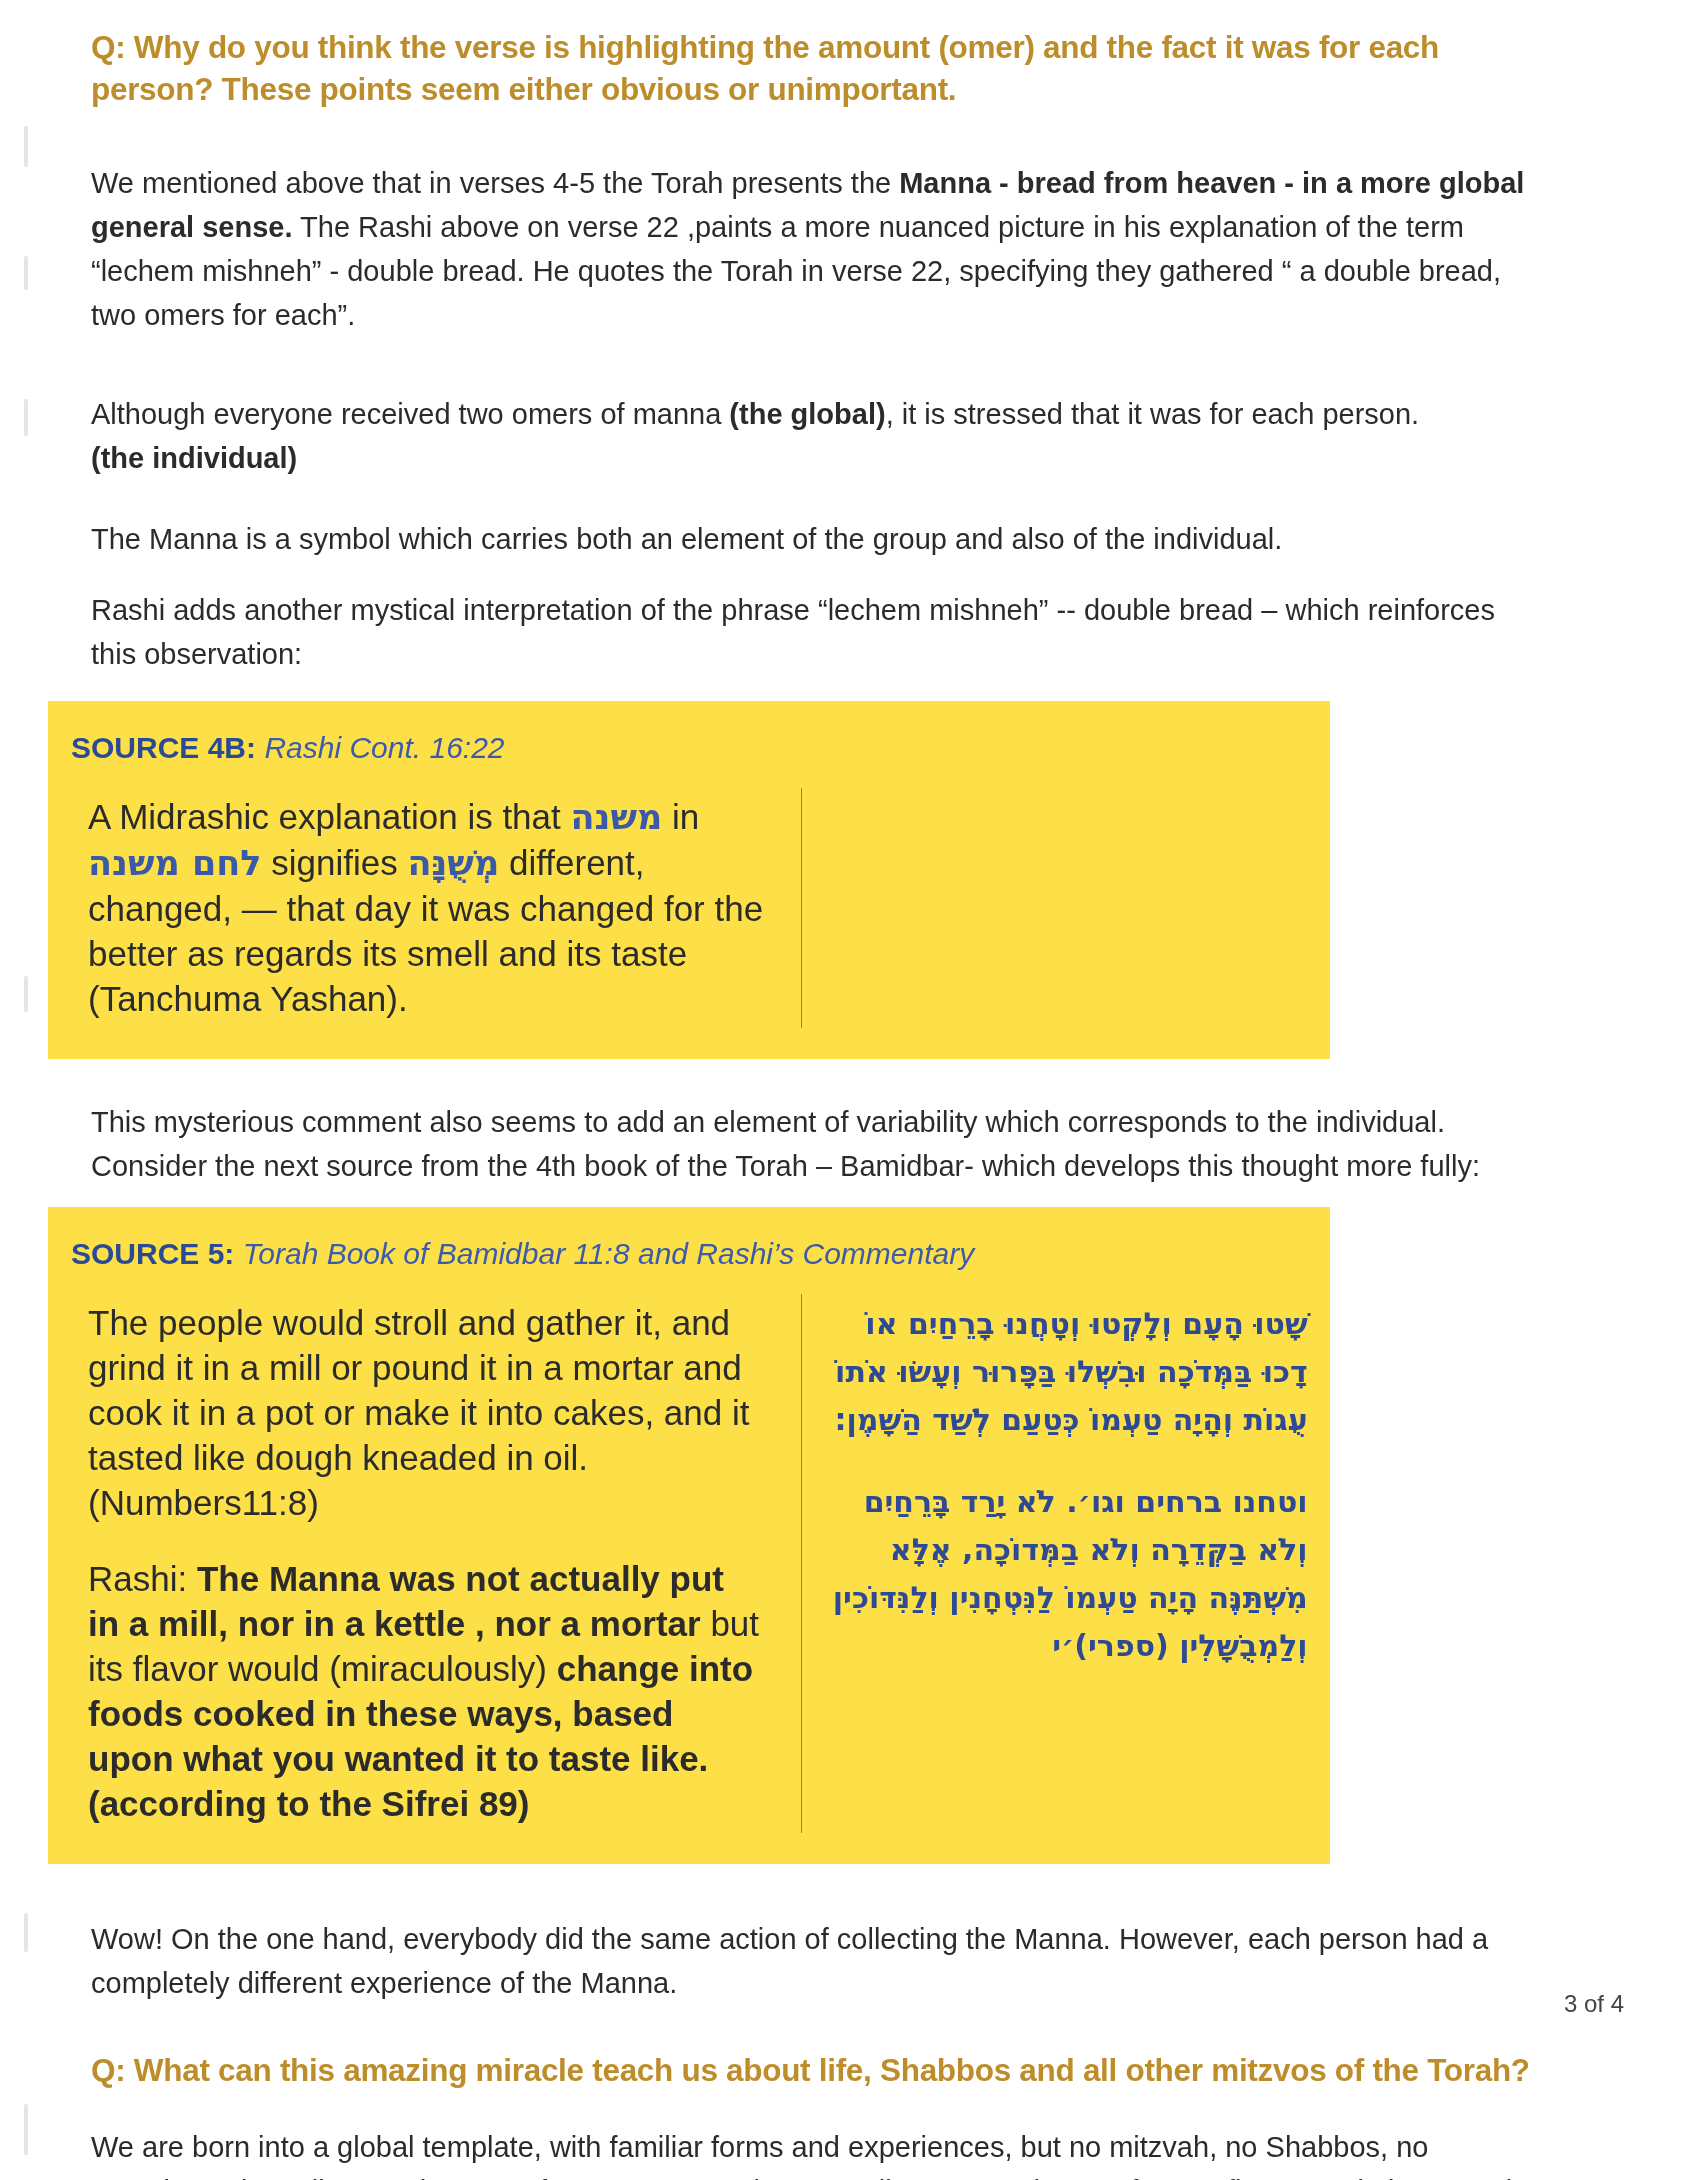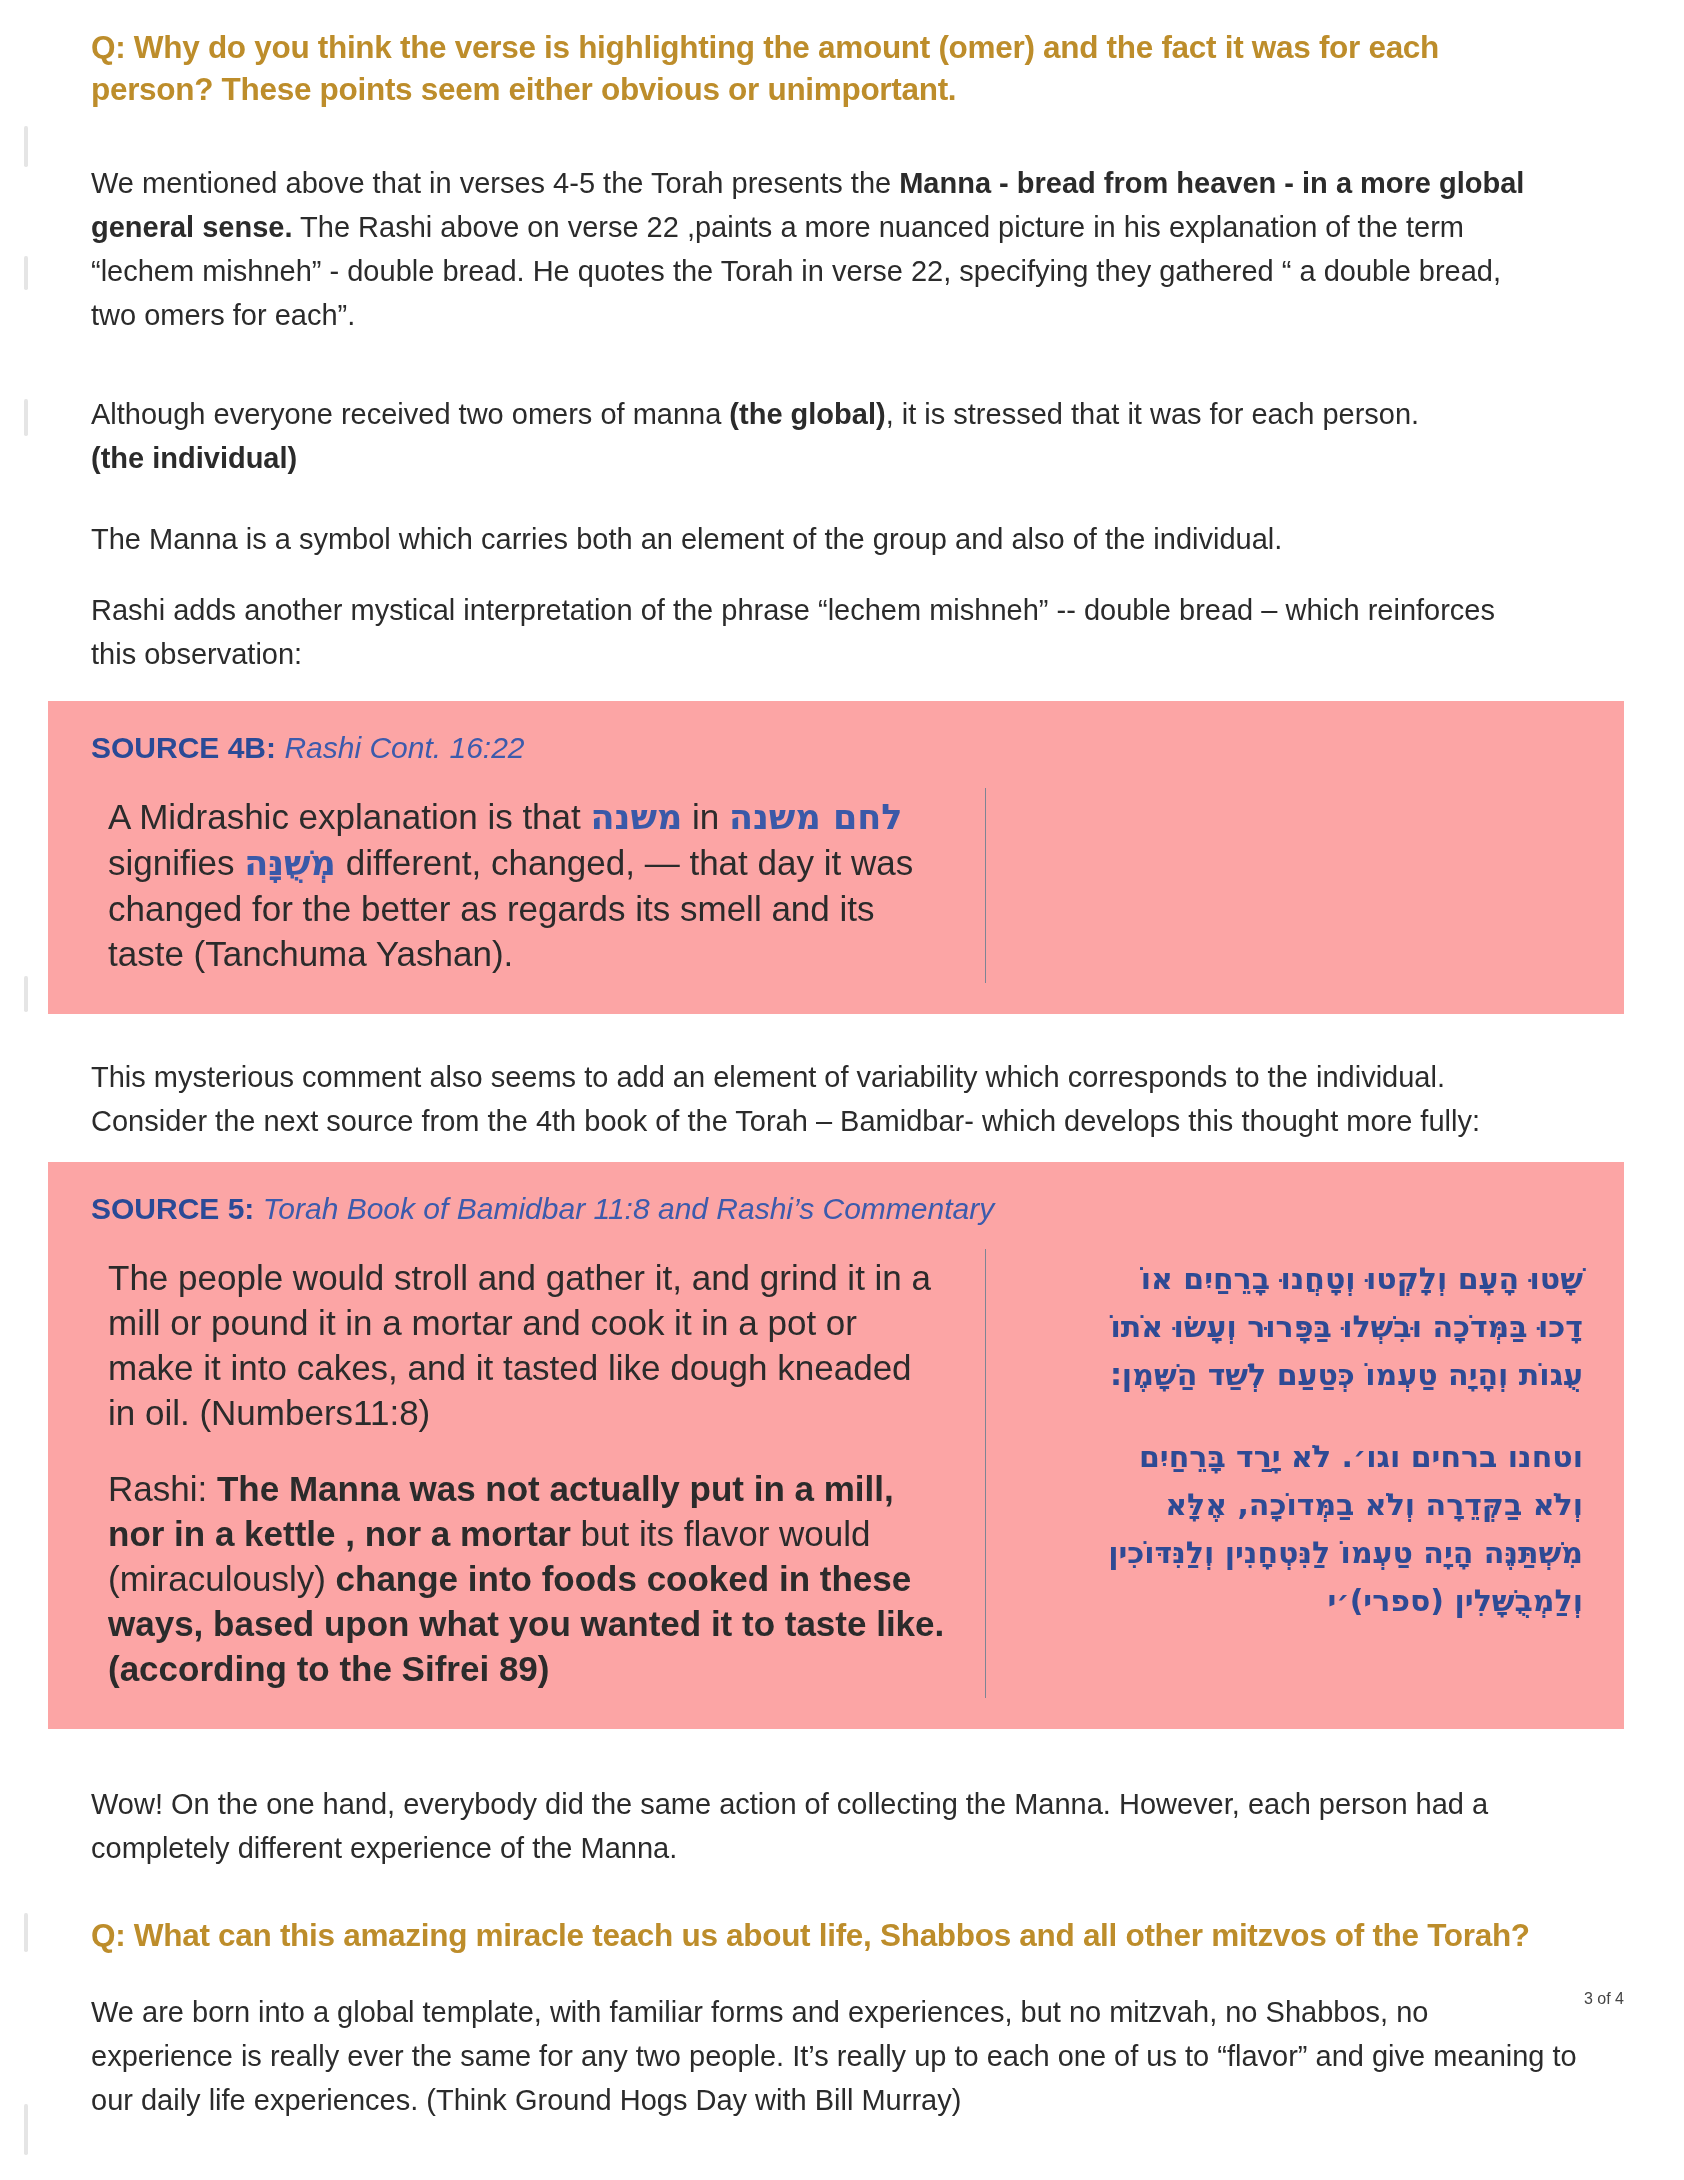--- a/index.html
+++ b/index.html
@@ -30,24 +30,24 @@
   }
   .p1 { margin-top:51px; max-width:1448px; }
   .p2 { margin-top:55px; max-width:1380px; }
   .p3 { margin-top:37px; }
   .p4 { margin-top:27px; max-width:1457px; }
   .p5 { margin-top:41px; max-width:1465px; }
   .p6 { margin-top:53px; max-width:1448px; }
   .p7 { margin-top:34px; max-width:1486px; }
   .b { font-weight:700; }
   .source-box {
-    background:#fca5a5;
+    background:#fde047;
     margin-left:-43px;
-    width:1576px;
-    padding:27px 41px 31px 43px;
+    width:1282px;
+    padding:27px 41px 31px 23px;
   }
   .box1 { margin-top:25.6px; }
   .box2 { margin-top:19px; }
   .source-header {
     font-size:30px;
     line-height:39px;
     margin-bottom:20.4px;
   }
   .source-label { color:#2a4a96; font-weight:700; }
   .source-title { color:#3c5bac; font-style:italic; }
@@ -74,21 +74,21 @@
     color:#3a59a8;
     font-family:"DejaVu Sans", sans-serif;
     font-weight:700;
   }
   .en-sub + .en-sub { margin-top:31px; }
   .he-sub + .he-sub { margin-top:34px; }
   .he-line { white-space:nowrap; }
   .footer-page {
     position:absolute;
     right:61px; top:1990px;
-    font-size:16px;
+    font-size:24px;
     color:#444444;
   }
   .scan-artifact {
     position:absolute; left:24px;
     width:4.3px; border-radius:1.7px;
     background:#dcdcdc; opacity:0.75;
   }
 </style>
 </head>
 <body>

